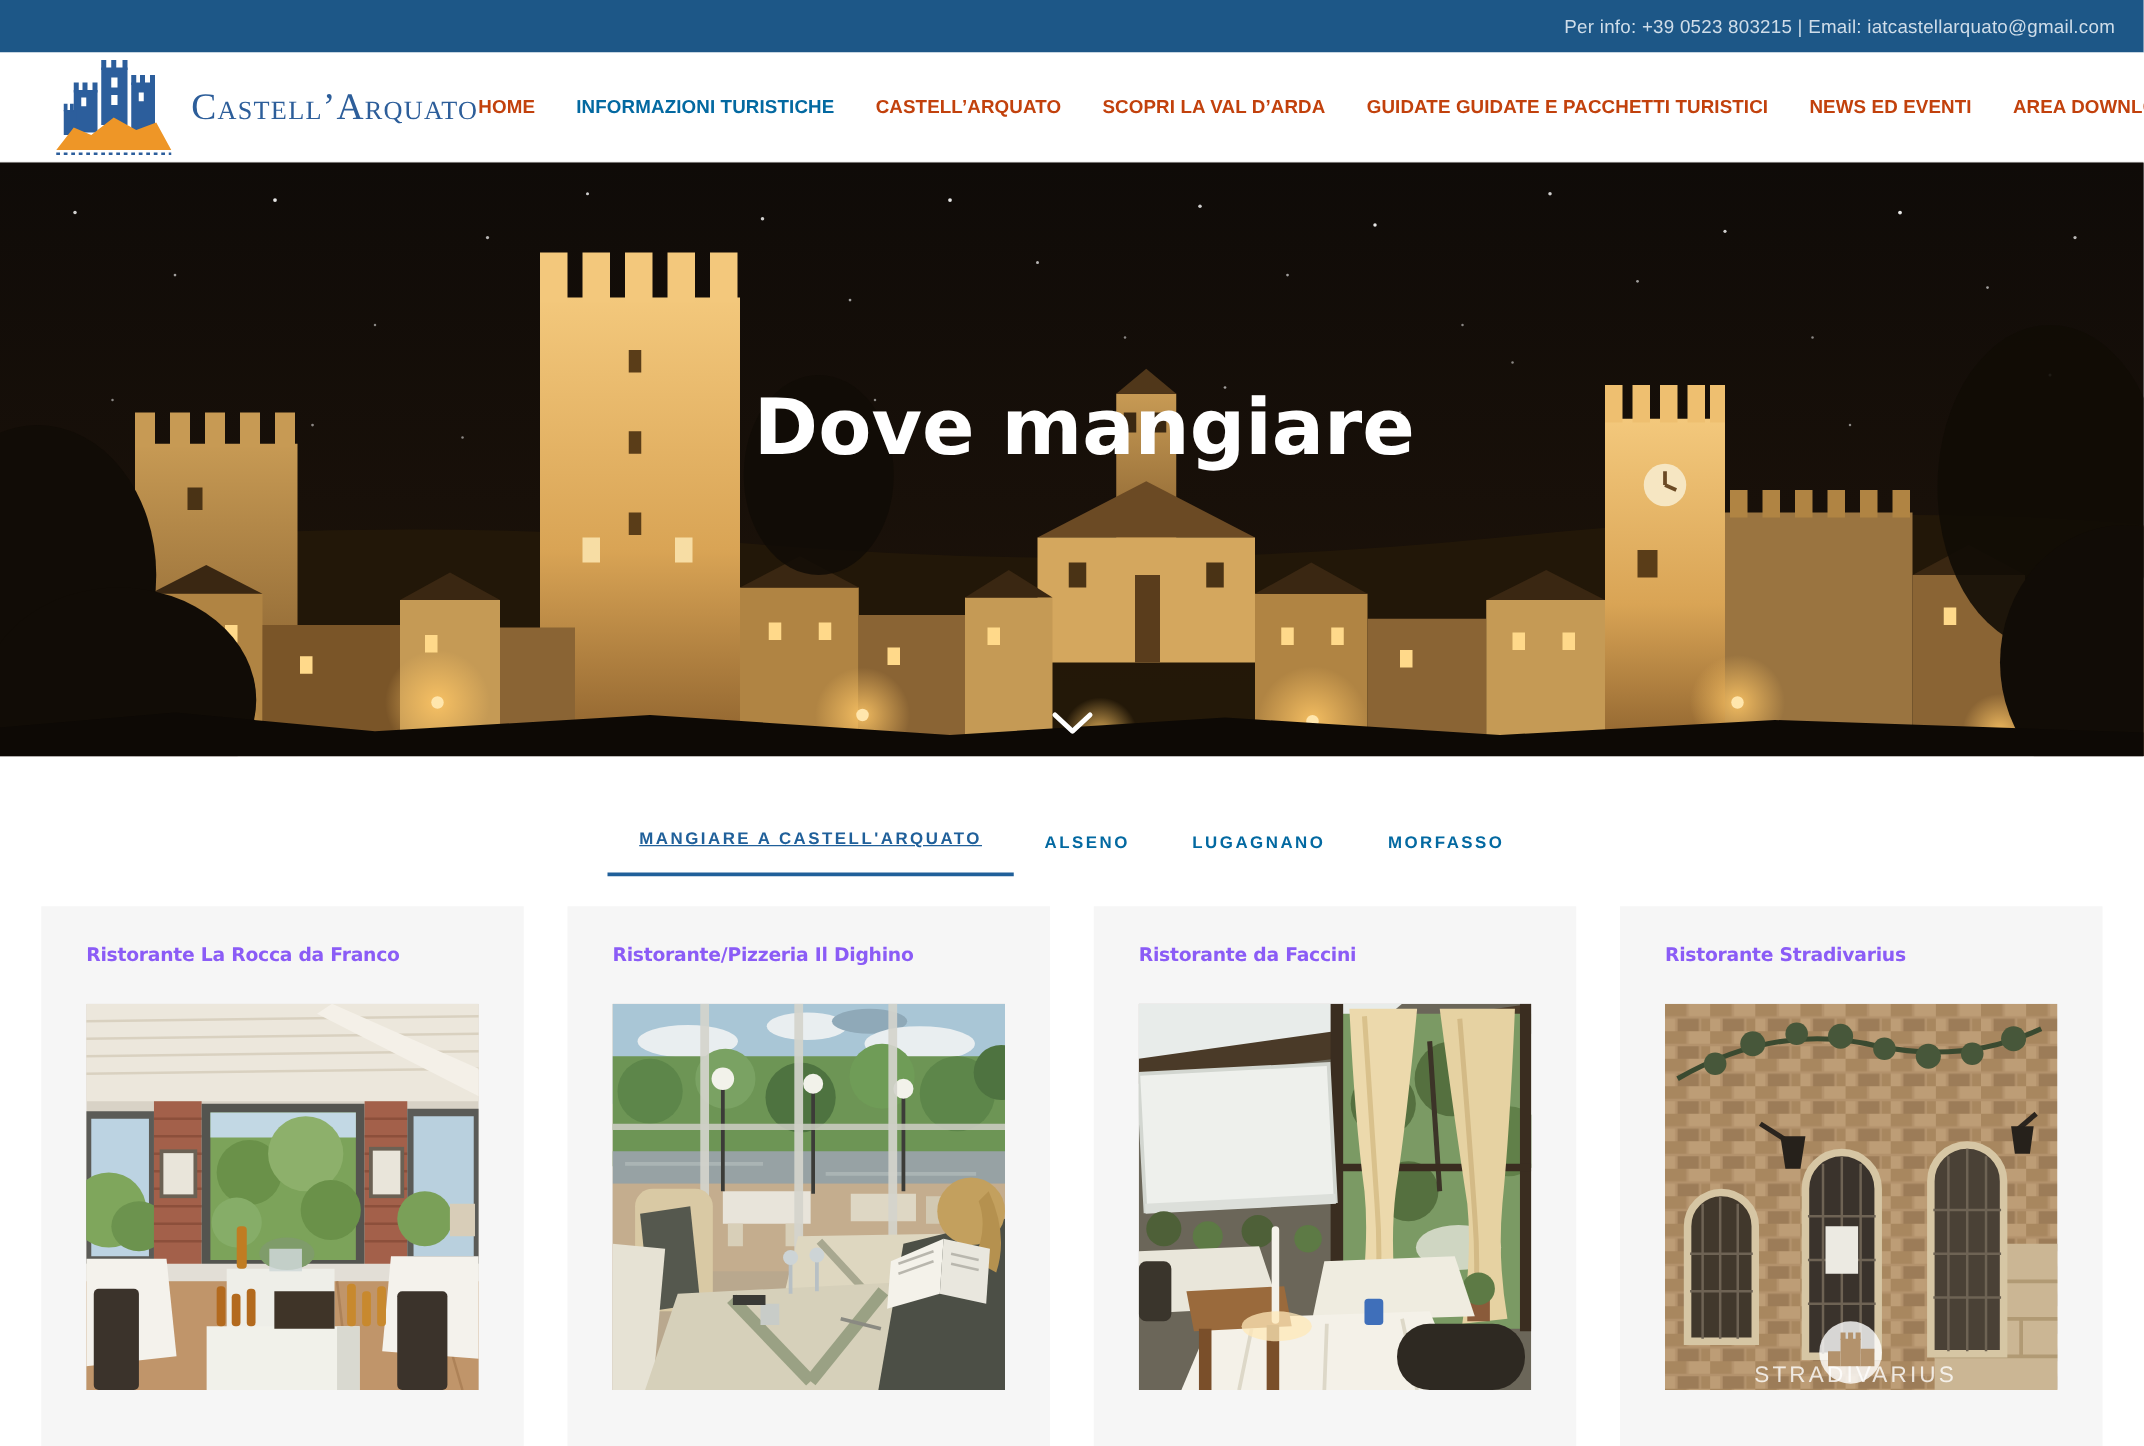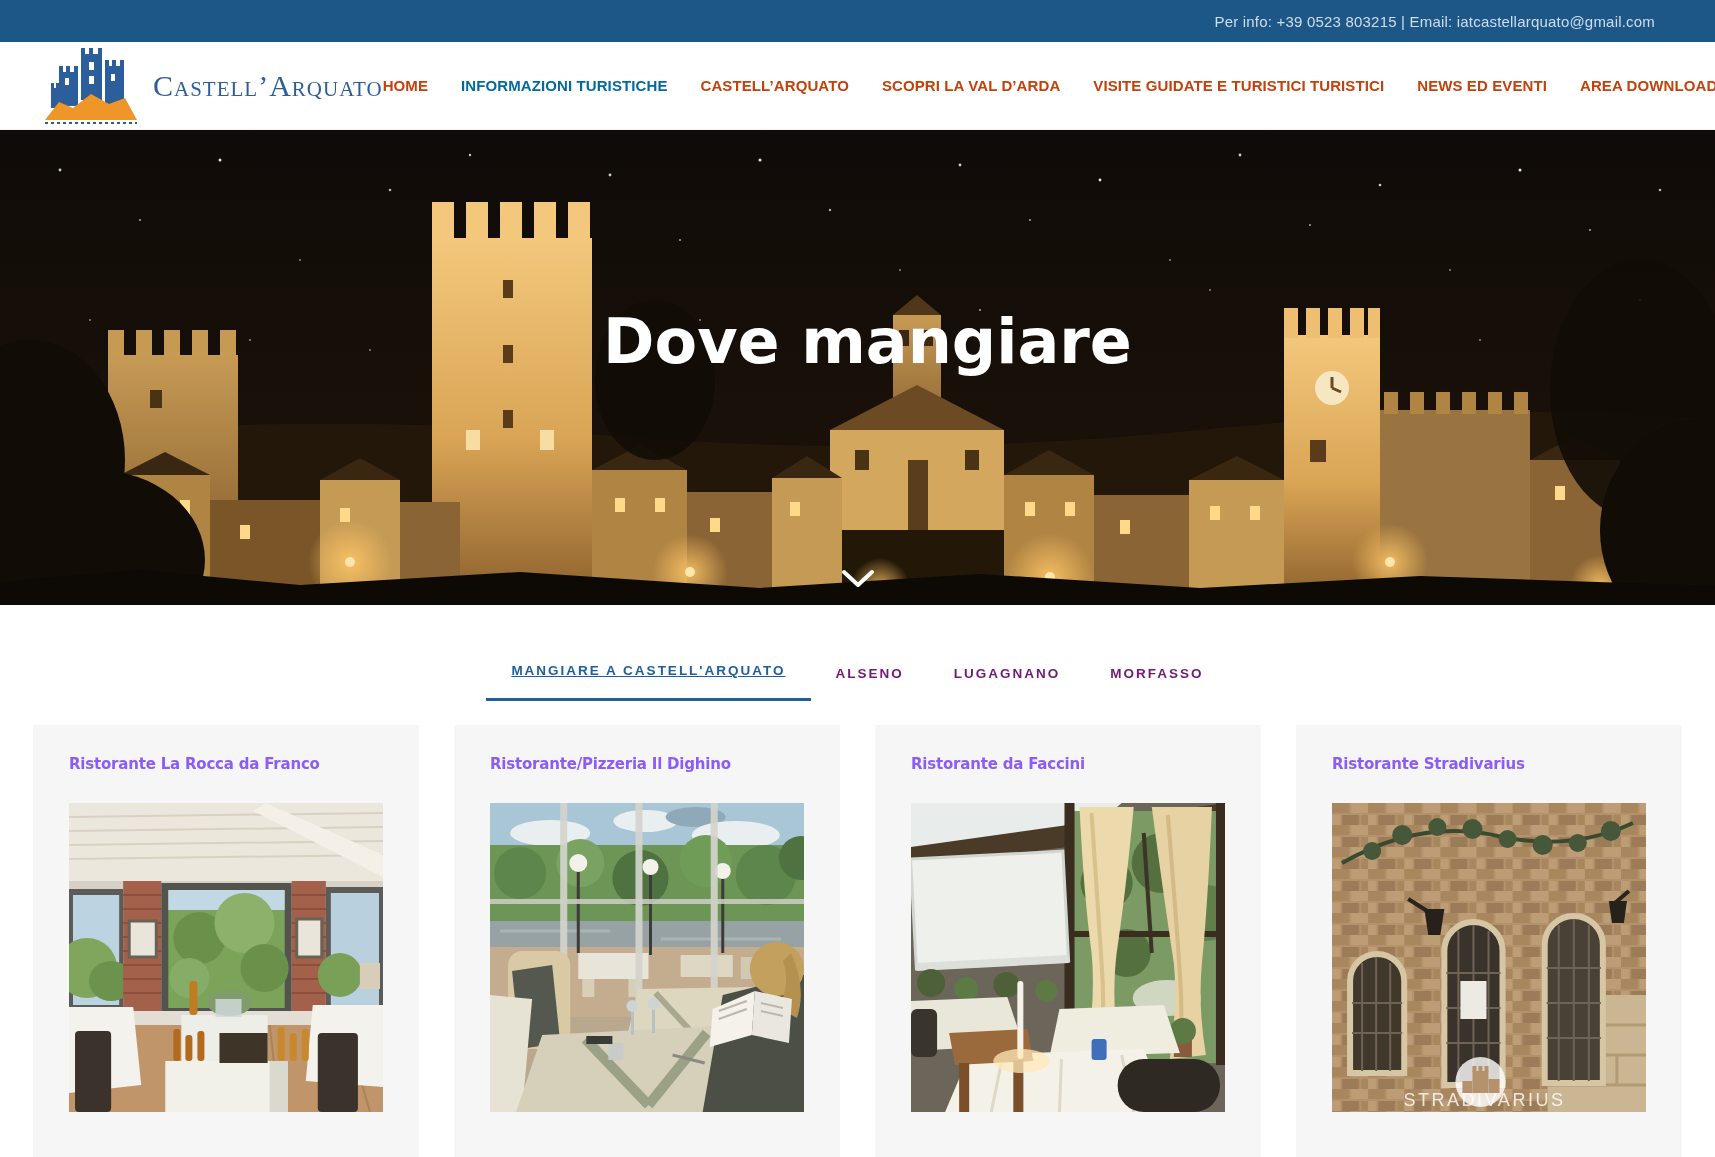--- a/index.html
+++ b/index.html
@@ -2,21 +2,21 @@
 <html><head>
 <meta charset="utf-8">
 <style>
   * { margin:0; padding:0; box-sizing:border-box; }
   html,body { width:1715px; height:1157px; overflow:hidden; background:#fff;
               font-family:"Liberation Sans", sans-serif; }
   .page { position:relative; width:1715px; height:1157px; overflow:hidden; }
 
   
   .topbar { height:42px; background:#1d5787; display:flex; align-items:center;
-            justify-content:flex-end; padding-right:60px; }
+            justify-content:flex-end; padding-right:23px; }
   .topbar span { color:#cfdde9; font-size:15px; letter-spacing:.2px; }
 
   
   .header { height:88px; background:#ffffff; display:flex; align-items:center;
             justify-content:space-between; padding:0 32px 0 43px; border-bottom:1px solid #f2f2f2; }
   .logo { display:flex; align-items:center; gap:14px; cursor:pointer; }
   .logo-text { font-family:"Liberation Serif", serif; font-variant:small-caps;
                color:#2d5e9a; font-size:30px; letter-spacing:1px; font-weight:500; }
   .nav { display:flex; align-items:center; gap:33px; }
   .nav a { text-decoration:none; color:#c2410c; font-size:15px; font-weight:700;
@@ -28,21 +28,21 @@
   .hero svg.scene { position:absolute; inset:0; display:block; }
   .hero-title { position:absolute; left:0; right:0; top:175px; text-align:center;
                 color:#ffffff; font-family:"DejaVu Sans", sans-serif; font-weight:700;
                 font-size:62px; letter-spacing:0;margin-left:20px; }
   .scroll-down { position:absolute; left:50%; bottom:14px; transform:translateX(-50%);
                  width:36px; height:24px; cursor:pointer; }
 
   
   .tabs { margin-top:58px; display:flex; justify-content:center; align-items:flex-end; }
   .tab { padding:0 25px 20px 25px; font-size:13.5px; font-weight:700; letter-spacing:2px;
-         color:#701a75; cursor:pointer; white-space:nowrap; }
+         color:#0369a1; cursor:pointer; white-space:nowrap; }
   .tab.active { color:#20609a; border-bottom:3px solid #20609a;text-decoration:underline; }
 
   
   .cards { margin-top:24px; padding:0 33px; display:grid;
            grid-template-columns:repeat(4,1fr); gap:35px; align-items:stretch; }
   .card { background:#f6f6f6; padding:30px 36px 40px 36px; min-height:470px; }
   .card h3 { font-family:"DejaVu Sans", sans-serif; font-weight:700; color:#8b5cf6;
              font-size:15px; letter-spacing:-.2px; white-space:nowrap; margin-bottom:30px;
              cursor:pointer; }
   .card .photo { width:100%; height:309px; display:block; cursor:pointer; }
@@ -87,21 +87,21 @@
         <polygon points="2,74 16,56 30,62 48,48 66,58 82,52 94,74" fill="#ee9627"></polygon>
         <line x1="2" y1="77" x2="94" y2="77" stroke="#2c5e9c" stroke-width="2" stroke-dasharray="3,3"></line>
       </svg>
       <span class="logo-text">Castell’Arquato</span>
     </div>
     <nav class="nav">
       <a>HOME</a>
       <a class="active">INFORMAZIONI TURISTICHE</a>
       <a>CASTELL’ARQUATO</a>
       <a>SCOPRI LA VAL D’ARDA</a>
-      <a>VISITE GUIDATE E TURISTICI TURISTICI</a>
+      <a>GUIDATE GUIDATE E PACCHETTI TURISTICI</a>
       <a>NEWS ED EVENTI</a>
       <a>AREA DOWNLOAD</a>
 
     </nav>
   </div>
 
   <div class="hero">
     <svg class="scene" width="1715" height="475" viewBox="0 0 1715 475" preserveAspectRatio="xMidYMid slice">
       <defs>
         <linearGradient id="sky" x1="0" y1="0" x2="0" y2="1">

